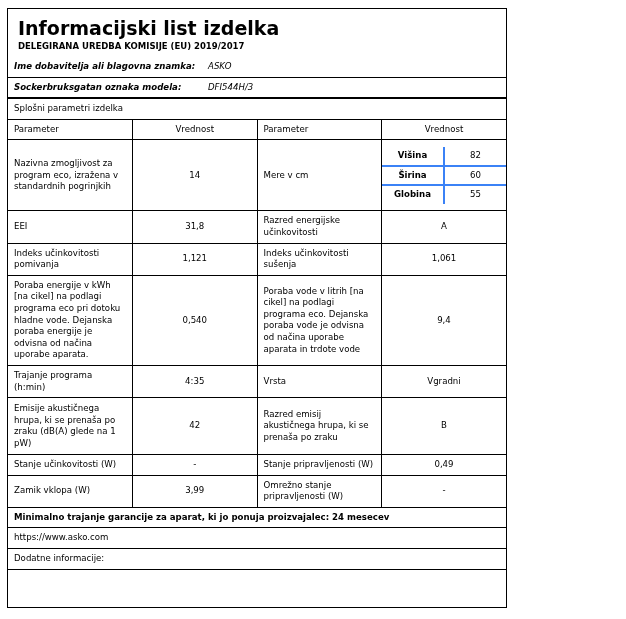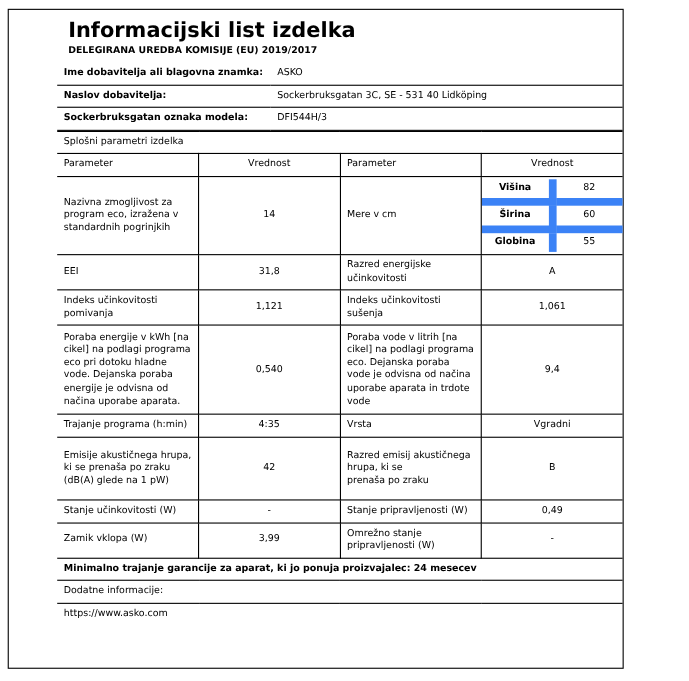--- a/index.html
+++ b/index.html
@@ -9,26 +9,25 @@
   }
   body {
     width: 626px;
     height: 619px;
     font-family: "DejaVu Sans", sans-serif;
     color: #000000;
     overflow: hidden;
   }
   #sheet {
     position: relative;
-    width: 560px;
+    width: 500px;
     height: 600px;
     margin: 8px 7px;
     border: 1px solid #000;
     box-sizing: border-box;
-    padding-left: 44px;
   }
   .title {
     font-size: 19px;
     font-weight: bold;
     padding: 8px 10px 2px 10px;
     letter-spacing: 0px;
   }
   .subtitle {
     font-size: 8.5px;
     font-weight: bold;
@@ -48,33 +47,34 @@
   }
   .noleft { border-left: none; }
   .noright { border-right: none; }
   .b { font-weight: bold; }
   .c { text-align: center; }
   .hdr td { font-size: 8.6px; }
   .supplier-table td {
     border-left: none;
     border-right: none;
     border-top: none;
+    font-style: italic;
   }
   .supplier-table tr:first-child td { border-top: none; }
   .section-row td {
     border-left: none;
     border-right: none;
   }
   .dim-sub {
     width: 100%;
     border-collapse: collapse;
     table-layout: fixed;
   }
   .dim-sub td {
-    border: 7px solid #3b82f6;
+    border: 2px solid #3b82f6;
     padding: 3px 6px;
     font-size: 8.6px;
   }
   .dim-sub tr:first-child td { border-top: none; }
   .dim-sub tr:last-child td { border-bottom: none; }
   .dim-sub td:first-child { border-left: none; font-weight: bold; }
   .dim-sub td:last-child { border-right: none; }
   .cell-nopad { padding: 0 !important; }
   .footer-row td {
     border-left: none;
@@ -88,24 +88,20 @@
 <div id="sheet">
 
   <div class="title">Informacijski list izdelka</div>
   <div class="subtitle">DELEGIRANA UREDBA KOMISIJE (EU) 2019/2017</div>
 
   <table class="supplier-table">
     <tbody>
         <tr>
       <td class="b noleft" style="width:182px">Ime dobavitelja ali blagovna znamka:</td>
       <td class="noright">ASKO</td>
-    </tr>
-    <tr>
-      <td class="b noleft">Naslov dobavitelja:</td>
-      <td class="noright">Sockerbruksgatan 3C, SE - 531 40 Lidköping</td>
     </tr>
     <tr>
       <td class="b noleft">Sockerbruksgatan oznaka modela:</td>
       <td class="noright">DFI544H/3</td>
     </tr>
   </tbody>
     </table>
 
   <table>
     <tbody>
@@ -189,22 +185,22 @@
     <tr>
       <td class="noleft">Zamik vklopa (W)</td>
       <td class="c">3,99</td>
       <td>Omrežno stanje pripravljenosti (W)</td>
       <td class="c noright">-</td>
     </tr>
 
     <tr class="footer-row">
       <td colspan="4" class="b">Minimalno trajanje garancije za aparat, ki jo ponuja proizvajalec:  24 mesecev</td>
     </tr>
+    <tr class="footer-row last">
+      <td colspan="4">https://www.asko.com</td>
+    </tr>
     <tr class="footer-row">
       <td colspan="4">Dodatne informacije:</td>
     </tr>
-    <tr class="footer-row last">
-      <td colspan="4">https://www.asko.com</td>
-    </tr>
   </tbody>
     </table>
 
 </div>
 
 </body></html>

